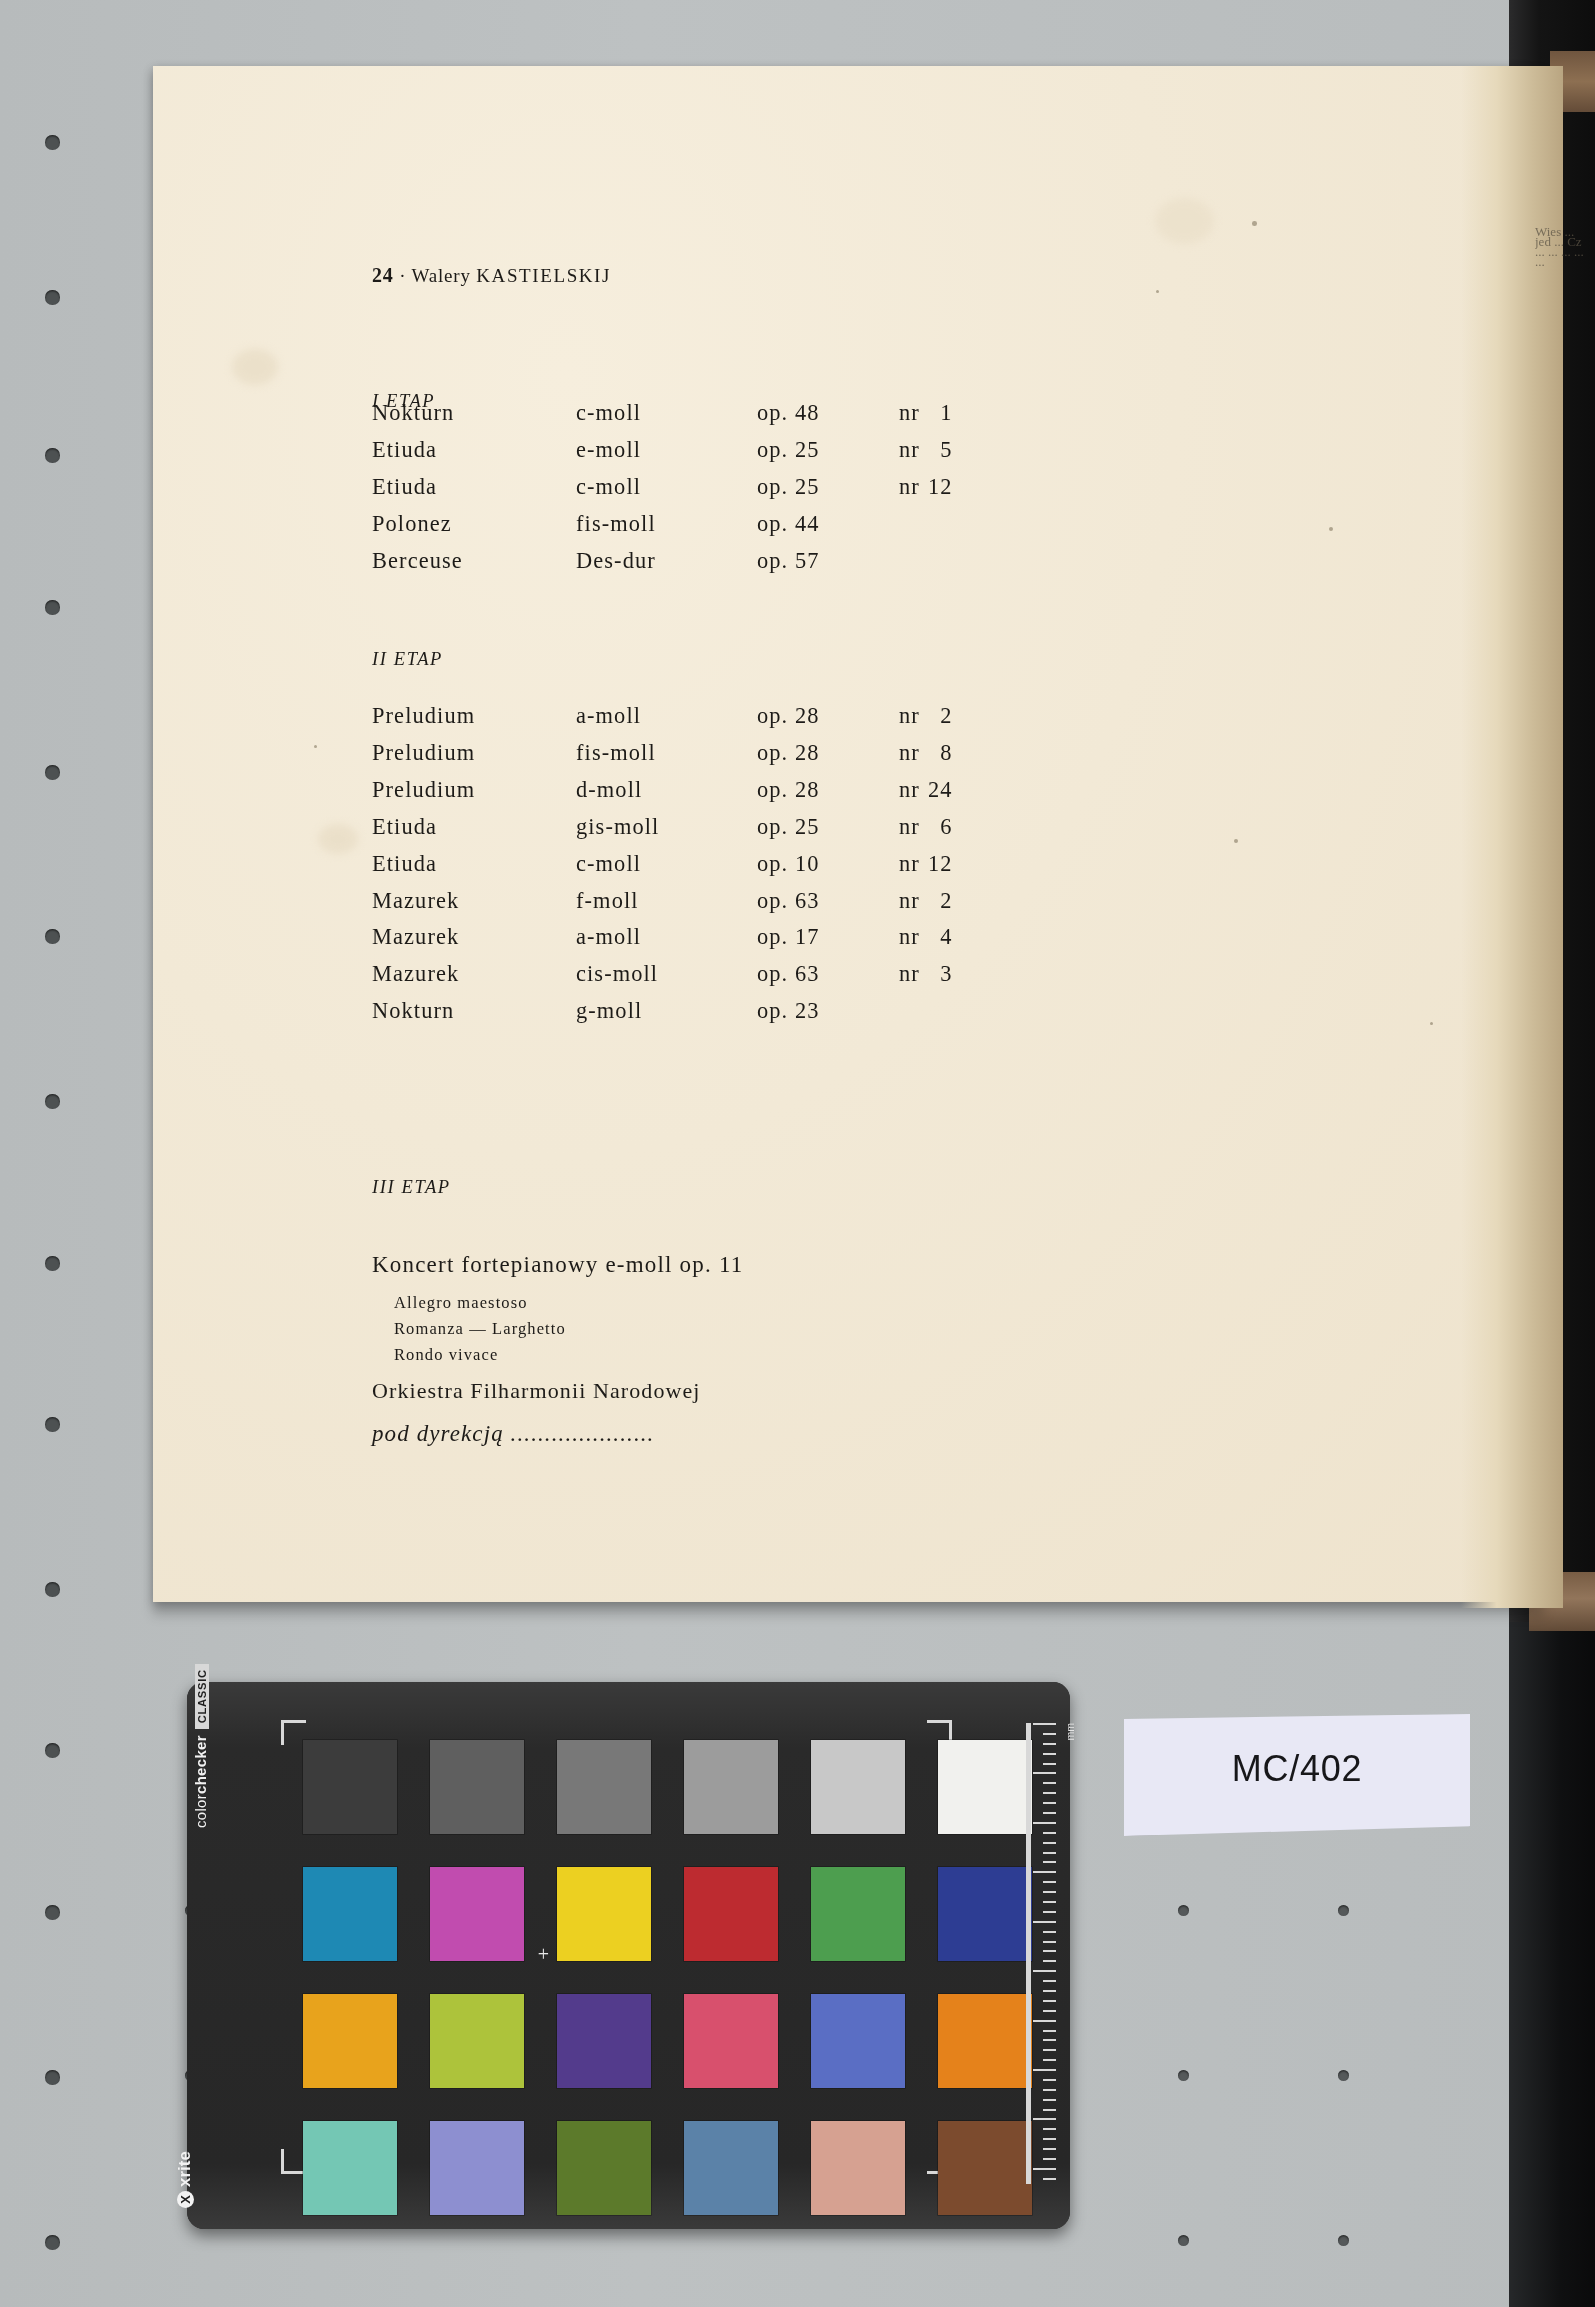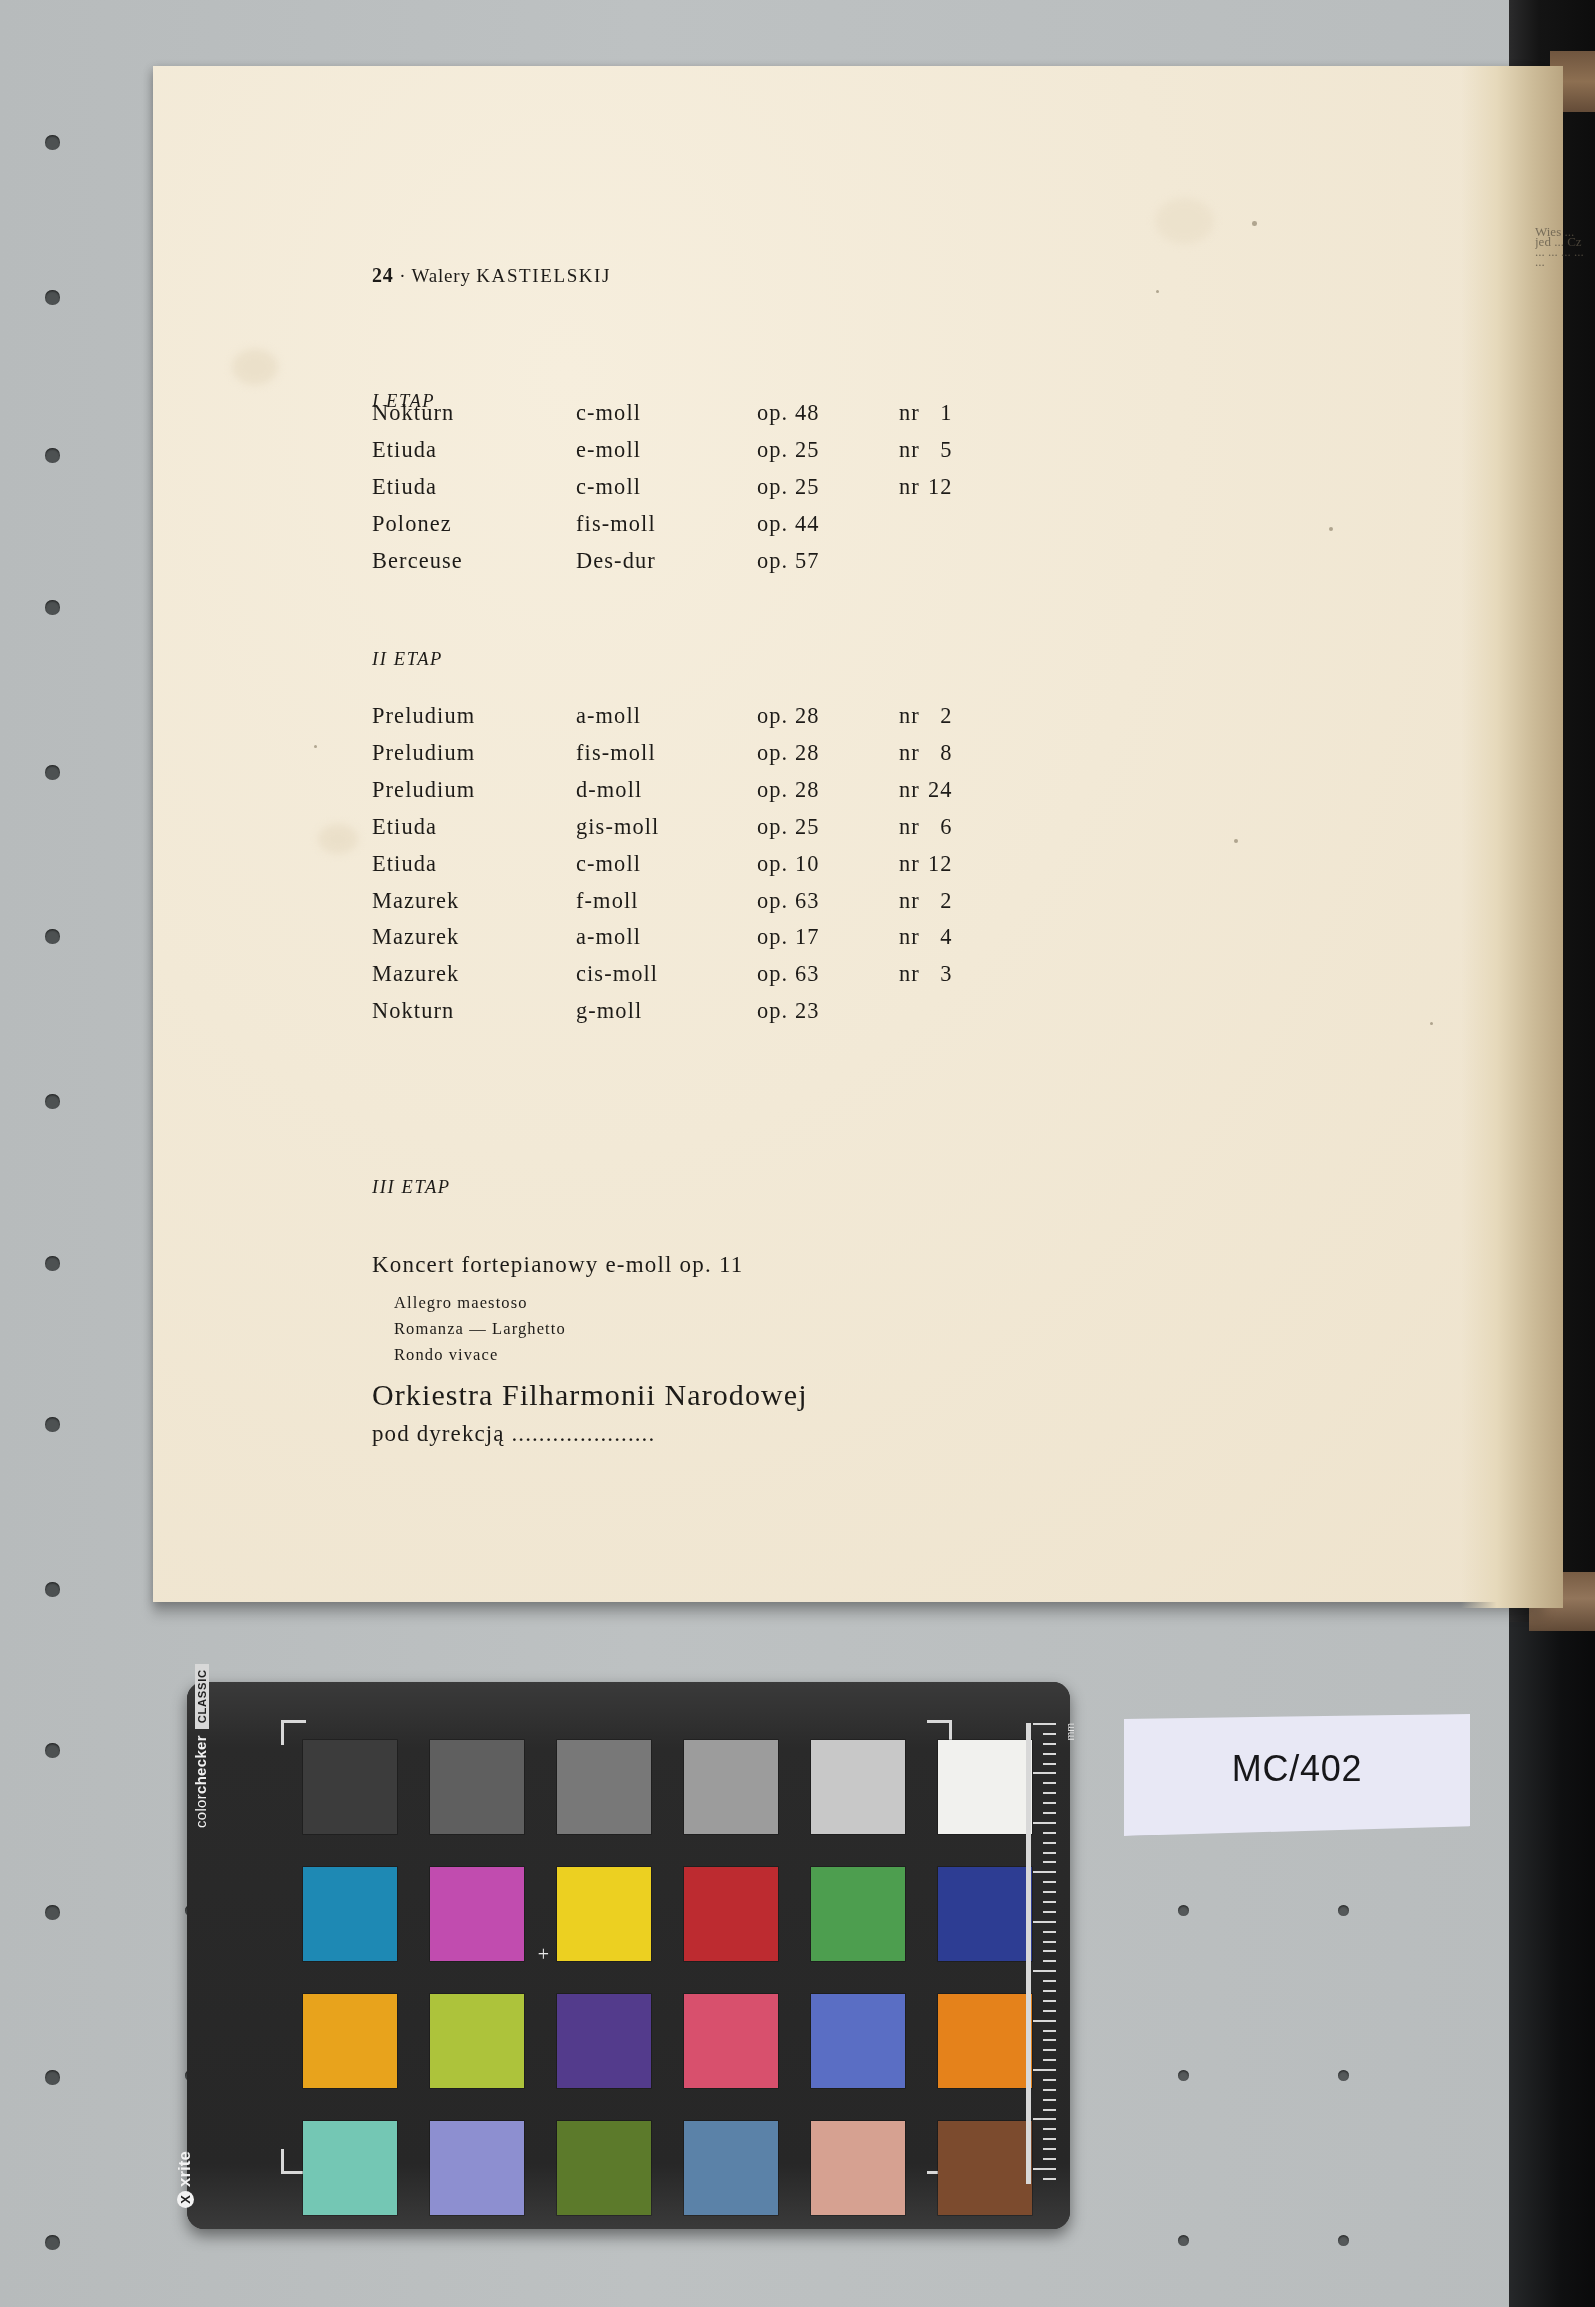--- a/index.html
+++ b/index.html
@@ -193,31 +193,32 @@
     position: absolute;
     left: 241px;
     font-size: 16.5px;
     letter-spacing: 1.1px;
     white-space: nowrap;
   }
   #orchestra {
     position: absolute;
     left: 219px;
     top: 1312px;
-    font-size: 30px;
+    font-size: 22px;
     letter-spacing: 1.1px;
     white-space: nowrap;
   }
   #conductor {
     position: absolute;
     left: 219px;
     top: 1355px;
     font-size: 23px;
     letter-spacing: 1.1px;
     white-space: nowrap;
+    font-style: italic;
   }
 
   
   #checker {
     position: absolute;
     left: 187px;
     top: 1682px;
     width: 883px;
     height: 547px;
     background: #2c2c2c;

